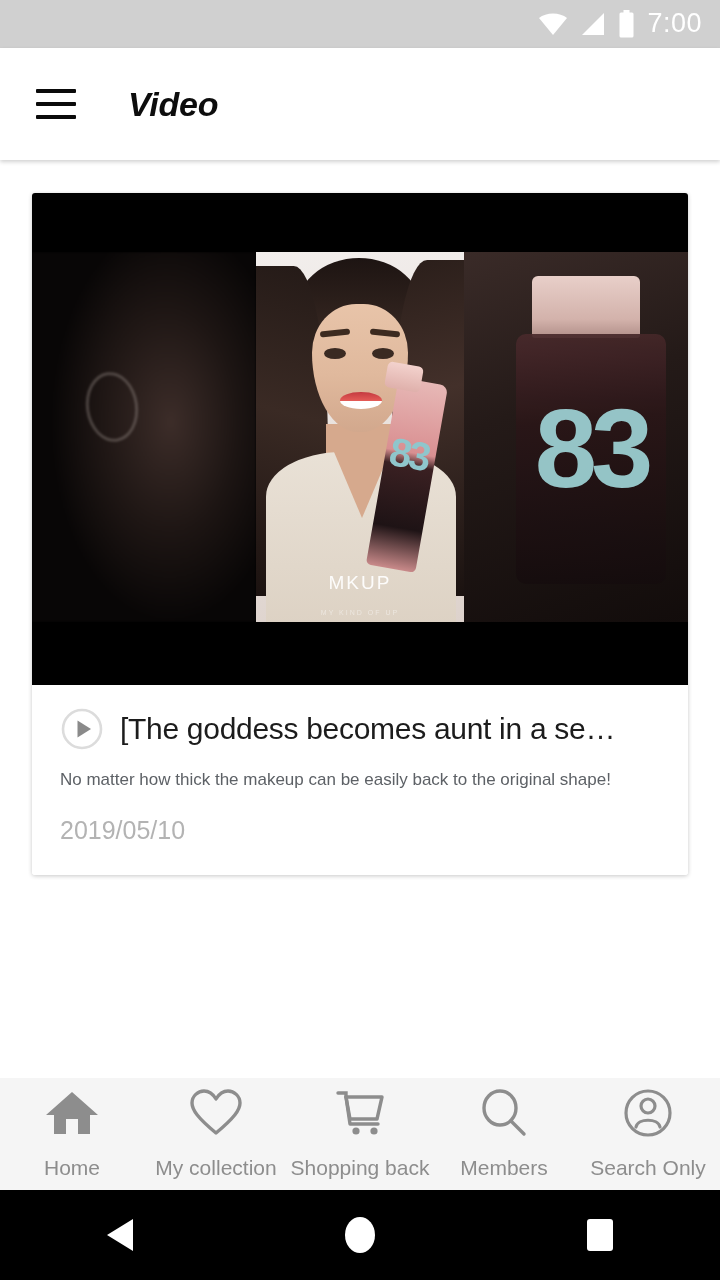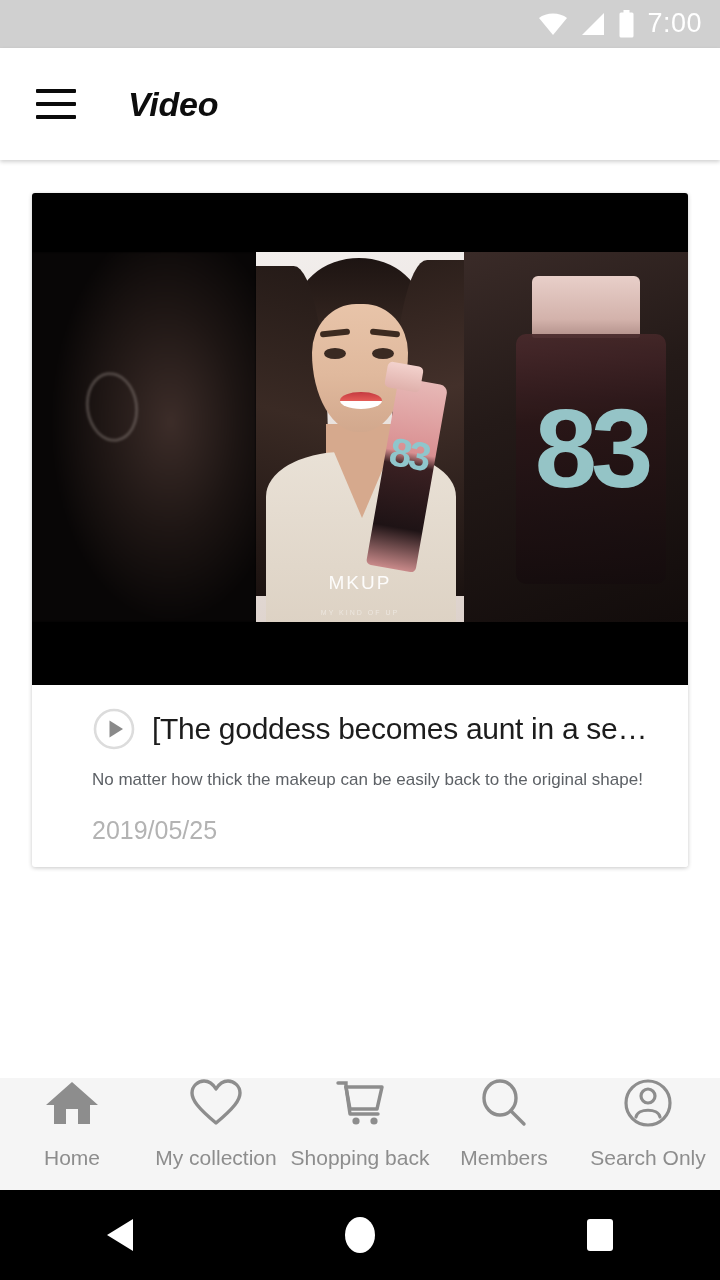--- a/index.html
+++ b/index.html
@@ -181,21 +181,21 @@
     text-align:center; color:rgba(255,255,255,0.92);
     font-size:19px; letter-spacing:2px;
   }
   .mkup-sub {
     position:absolute; left:0; bottom:6px; width:208px;
     text-align:center; color:rgba(255,255,255,0.45);
     font-size:7px; letter-spacing:2px;
   }
 
   
-  #card-body { padding:22px 28px 22px 28px; background:#ffffff;margin-left:32px; }
+  #card-body { padding:22px 28px 30px 28px; background:#ffffff; }
   #card-title-row { display:flex; align-items:center; gap:16px; }
   #play-icon { flex:0 0 auto; }
   #card-title {
     font-size:30px; color:#1c1c1c; white-space:nowrap;
     overflow:hidden; text-overflow:ellipsis; line-height:1.2;
     letter-spacing:-0.3px;
   }
   #card-subtitle {
     margin-top:18px; font-size:17px; color:#5d6166; line-height:1.34;
     max-width:600px;
@@ -203,21 +203,21 @@
   #card-date { margin-top:24px; font-size:25px; color:#b3b3b3; }
 
   
   #bottom-nav {
     position:absolute; top:1078px; left:0; width:720px; height:112px;
     background:#f5f5f5;
     display:flex; align-items:center;
   }
   .nav-item {
     flex:1; height:100%;
-    display:flex; flex-direction:column; align-items:center; justify-content:flex-start;
+    display:flex; flex-direction:column; align-items:center; justify-content:center;
     gap:18px; cursor:pointer;
   }
   .nav-label { font-size:21px; color:#8d8d8d; white-space:nowrap; }
   .nav-icon { display:block; }
 
   
   #android-nav {
     position:absolute; top:1190px; left:0; width:720px; height:90px;
     background:#000000;
     display:flex; align-items:center; justify-content:space-around;
@@ -290,21 +290,21 @@
 
       <div id="card-body">
         <div id="card-title-row">
           <svg id="play-icon" width="44" height="44" viewBox="0 0 44 44">
             <circle cx="22" cy="22" r="19" fill="none" stroke="#dcdcdc" stroke-width="2.6"></circle>
             <path d="M17.5 13.5 L31 22 L17.5 30.5 Z" fill="#8a8a8a"></path>
           </svg>
           <div id="card-title">[The goddess becomes aunt in a se…</div>
         </div>
         <div id="card-subtitle">No matter how thick the makeup can be easily back to the original shape!</div>
-        <div id="card-date">2019/05/25</div>
+        <div id="card-date">2019/05/10</div>
       </div>
     </div>
   </div>
 
   <div id="bottom-nav">
 
     <div class="nav-item">
       <svg class="nav-icon" width="56" height="50" viewBox="0 0 56 50">
         <path d="M28 4 L54 27 L46 27 L46 46 L34 46 L34 31 L22 31 L22 46 L10 46 L10 27 L2 27 Z" fill="#8d8d8d"></path>
       </svg>

